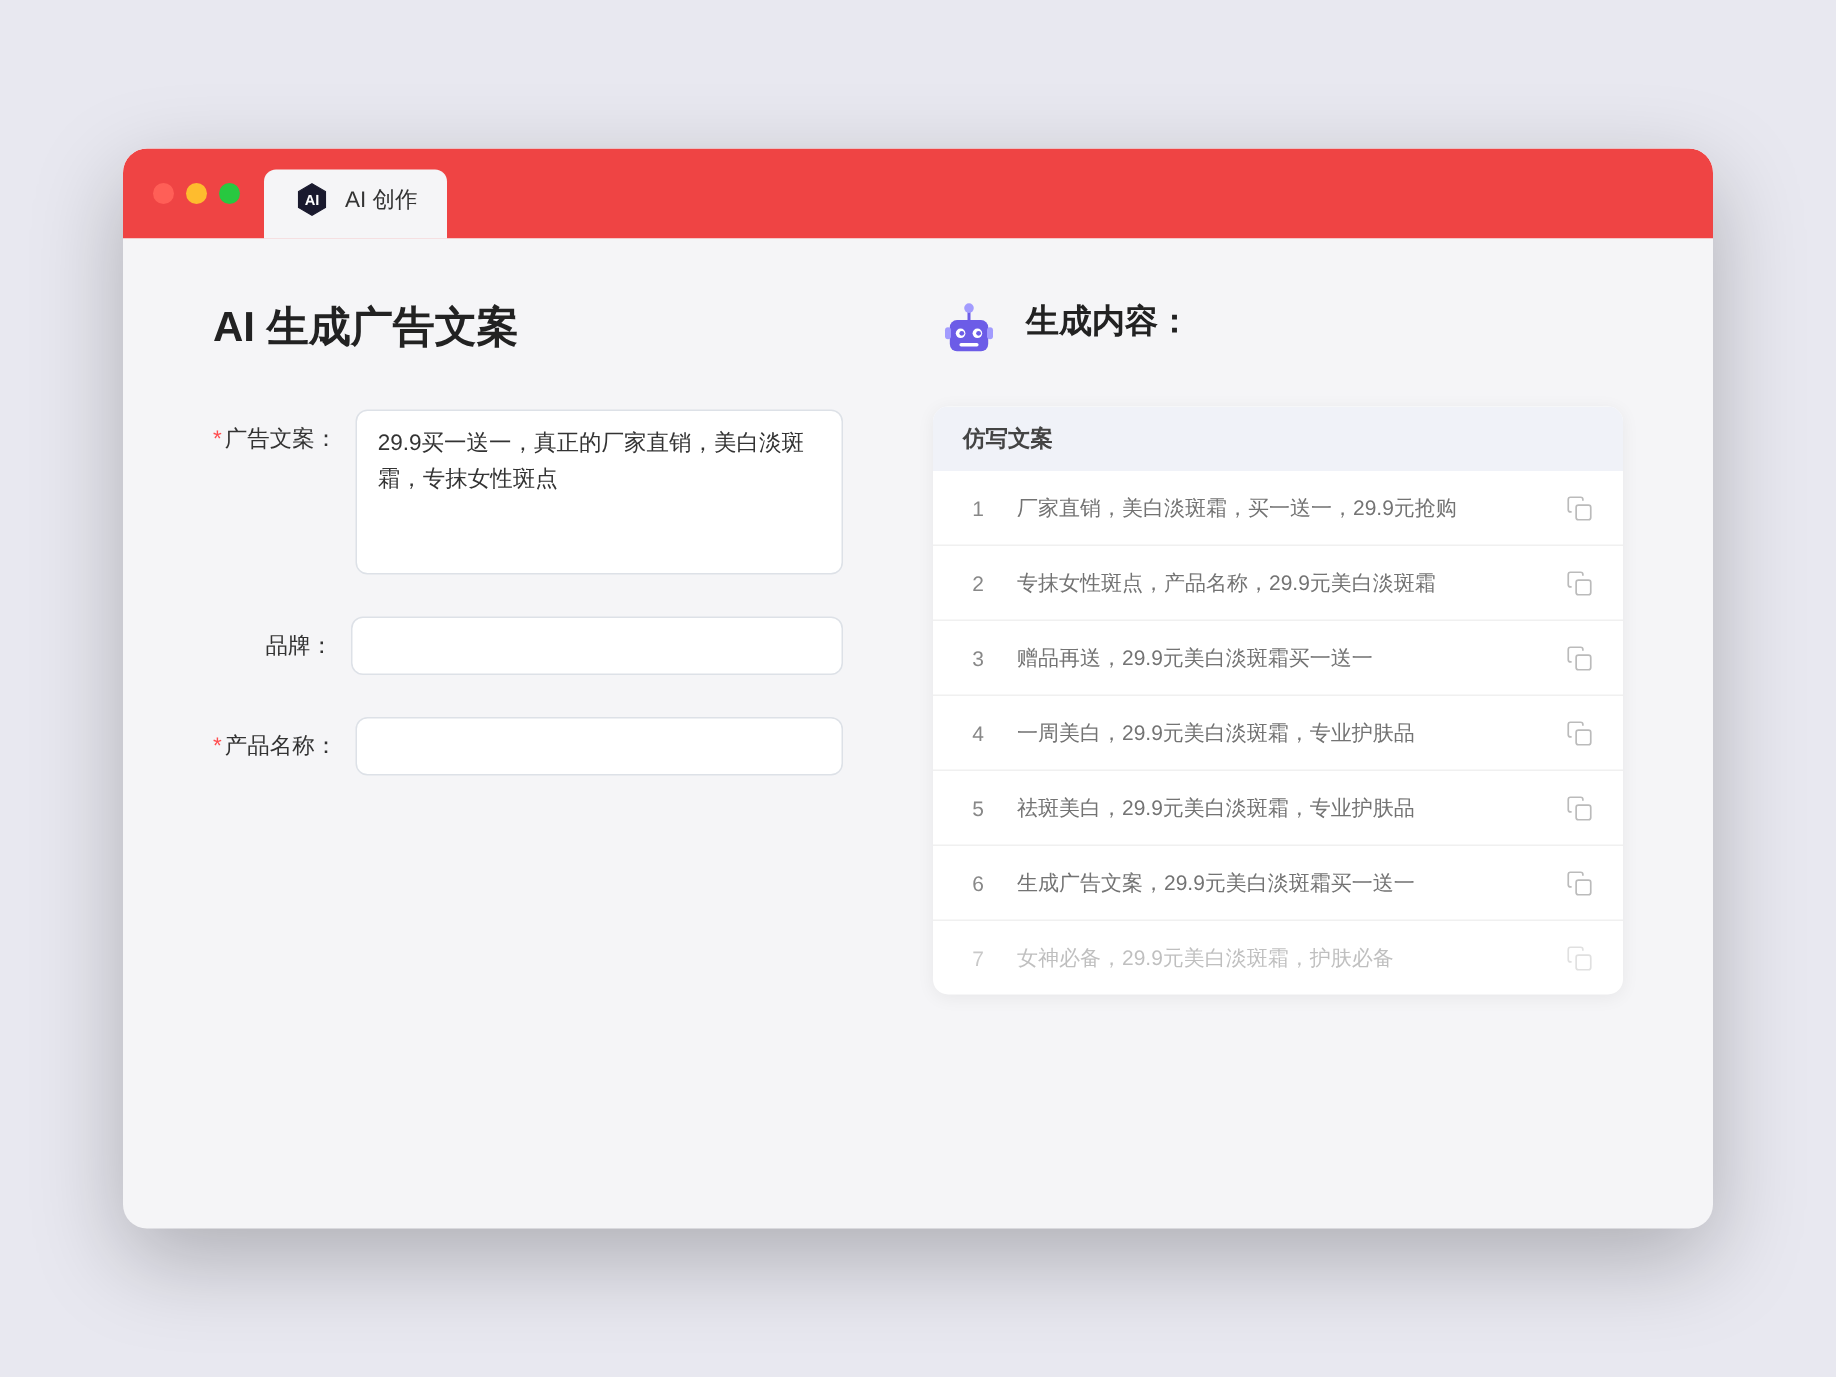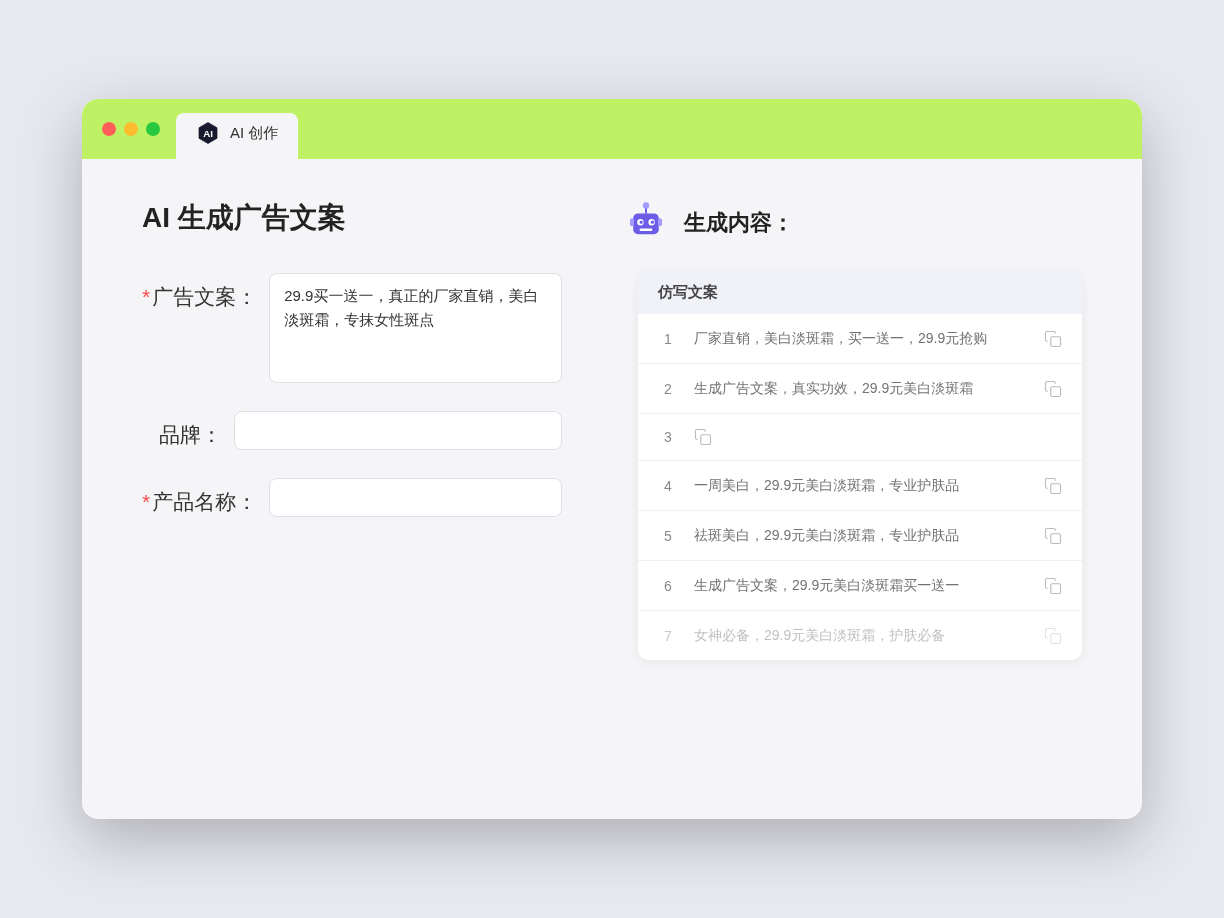--- a/index.html
+++ b/index.html
@@ -17,21 +17,21 @@
       background: #f5f5f7;
       border-radius: 16px;
       box-shadow: 0 20px 60px rgba(0,0,0,0.25);
       width: 1060px;
       min-height: 720px;
       overflow: hidden;
       position: relative;
     }
 
     .browser-toolbar {
-      background: #bef264;
+      background: #ef4444;
       border-radius: 16px 16px 0 0;
       padding: 14px 20px 0 20px;
       display: flex;
       align-items: center;
       gap: 16px;
     }
 
     .traffic-lights {
       display: flex;
       gap: 8px;
@@ -88,21 +88,21 @@
     }
 
     .form-group {
       display: flex;
       align-items: flex-start;
       margin-bottom: 28px;
       gap: 12px;
     }
 
     .form-label {
-      font-size: 21px;
+      font-size: 15px;
       color: #333;
       white-space: nowrap;
       padding-top: 10px;
       min-width: 80px;
       text-align: right;
     }
 
     .form-label .required {
       color: #ff4d4f;
       margin-right: 2px;
@@ -139,37 +139,36 @@
       font-family: inherit;
     }
 
     
     .right-panel {
       flex: 1;
     }
 
     .result-header {
       display: flex;
-      align-items: center;
+      align-items: flex-start;
       gap: 14px;
       margin-bottom: 24px;
     }
 
     .result-title {
       font-size: 22px;
       font-weight: 600;
       color: #222;
     }
 
     .result-table {
       background: white;
       border-radius: 10px;
       overflow: hidden;
       box-shadow: 0 2px 12px rgba(0,0,0,0.06);
-      margin-left: 16px;
     }
 
     .table-header {
       background: #f0f2f8;
       padding: 12px 20px;
       font-size: 15px;
       font-weight: 600;
       color: #444;
     }
 
@@ -293,29 +292,30 @@
           <span class="row-number">1</span>
           <span class="row-text">厂家直销，美白淡斑霜，买一送一，29.9元抢购</span>
           <svg class="copy-icon" viewBox="0 0 24 24" fill="none" stroke="currentColor" stroke-width="1.5">
             <rect x="9" y="9" width="13" height="13" rx="2" stroke="#bbb"></rect>
             <path d="M5 15H4a2 2 0 01-2-2V4a2 2 0 012-2h9a2 2 0 012 2v1" stroke="#bbb"></path>
           </svg>
         </div>
 
         <div class="table-row">
           <span class="row-number">2</span>
-          <span class="row-text">生成广告文案，真实功效，29.9元美白淡斑霜</span>
+          <span class="row-text">专抹女性斑点，产品名称，29.9元美白淡斑霜</span>
           <svg class="copy-icon" viewBox="0 0 24 24" fill="none" stroke="currentColor" stroke-width="1.5">
             <rect x="9" y="9" width="13" height="13" rx="2" stroke="#bbb"></rect>
             <path d="M5 15H4a2 2 0 01-2-2V4a2 2 0 012-2h9a2 2 0 012 2v1" stroke="#bbb"></path>
           </svg>
         </div>
 
         <div class="table-row">
           <span class="row-number">3</span>
+          <span class="row-text">赠品再送，29.9元美白淡斑霜买一送一</span>
           <svg class="copy-icon" viewBox="0 0 24 24" fill="none" stroke="currentColor" stroke-width="1.5">
             <rect x="9" y="9" width="13" height="13" rx="2" stroke="#bbb"></rect>
             <path d="M5 15H4a2 2 0 01-2-2V4a2 2 0 012-2h9a2 2 0 012 2v1" stroke="#bbb"></path>
           </svg>
         </div>
 
         <div class="table-row">
           <span class="row-number">4</span>
           <span class="row-text">一周美白，29.9元美白淡斑霜，专业护肤品</span>
           <svg class="copy-icon" viewBox="0 0 24 24" fill="none" stroke="currentColor" stroke-width="1.5">

